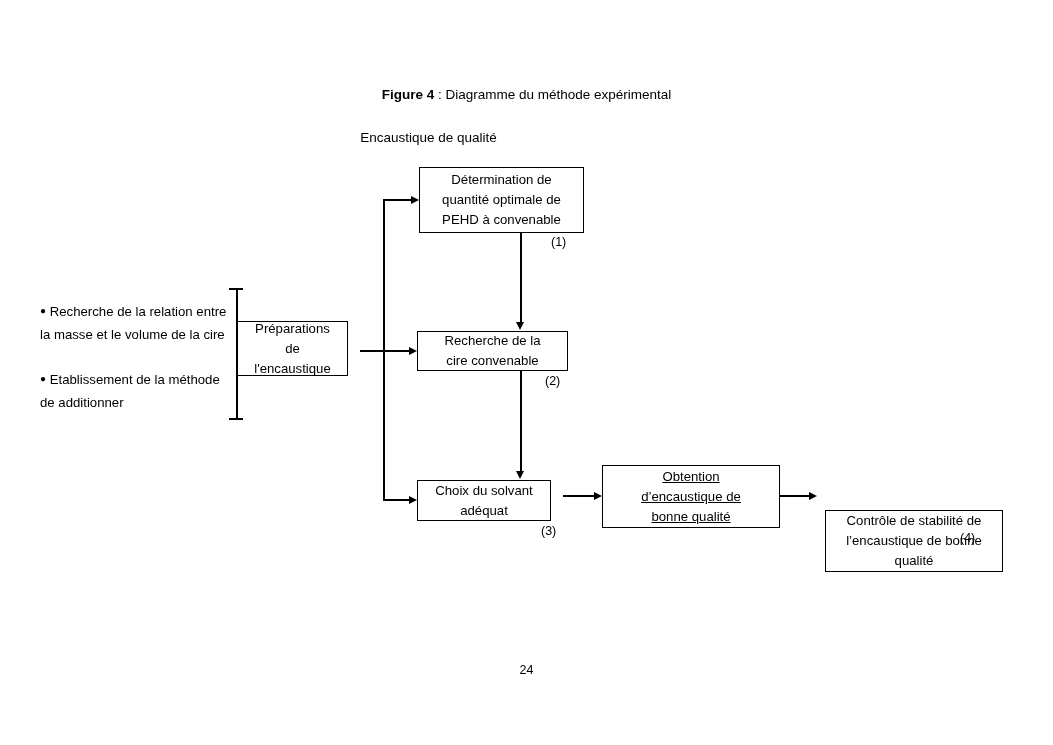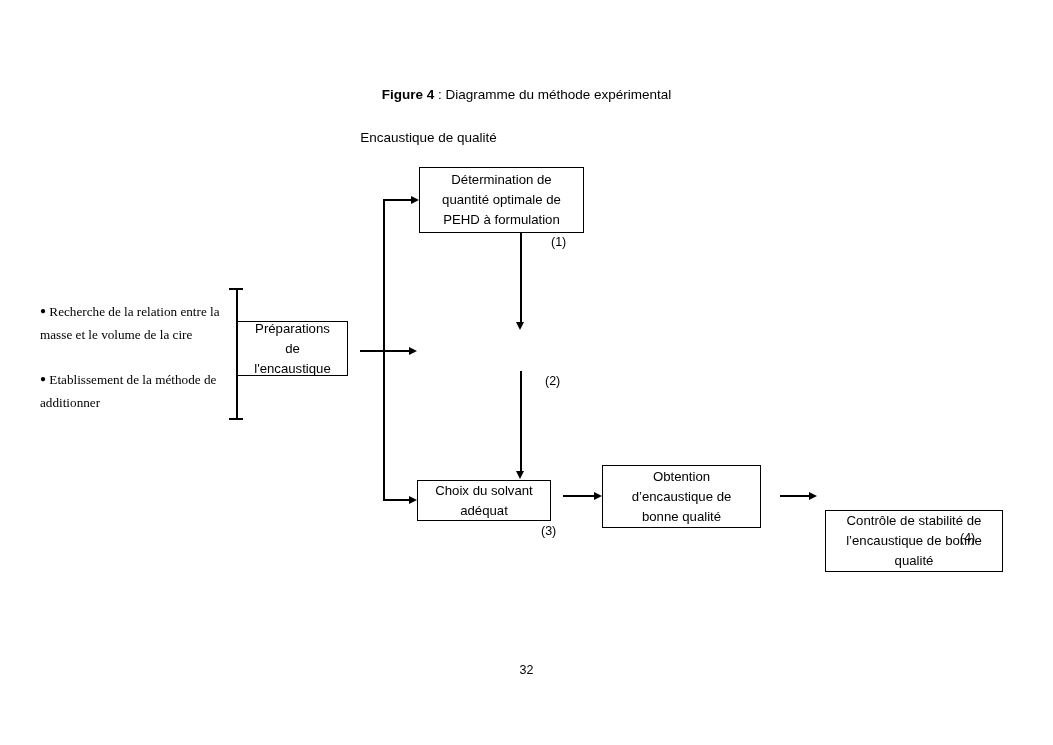--- a/index.html
+++ b/index.html
@@ -43,21 +43,21 @@
   }
 
   
   #left-notes {
     left: 40px;
     top: 299px;
     width: 195px;
     font-size: 13.2px;
     line-height: 23px;
   }
-  #left-notes .para { margin: 0; font-family: Liberation Serif, serif; }
+  #left-notes .para { margin: 0; }
   #left-notes .para + .para { margin-top: 21px; }
   #left-notes .bullet { font-size: 10px; vertical-align: 2px; }
 
   
   .box {
     box-sizing: border-box;
     border: 1.2px solid #000000;
     background: #ffffff;
     display: flex;
     align-items: center;
@@ -138,52 +138,56 @@
 
   <div class="abs hline" style="left:383px; top:350px; width:26px;"></div>
   <div class="abs arrow-right" style="left:409px; top:346.5px;"></div>
 
   <div class="abs hline" style="left:383px; top:499px; width:26px;"></div>
   <div class="abs arrow-right" style="left:409px; top:495.5px;"></div>
 
   <div class="abs box" style="left:419px; top:167px; width:165px; height:66px;">
     <span class="txt">Détermination de
 quantité optimale de
-PEHD à formulation</span>
+PEHD à convenable</span>
   </div>
   <div class="abs step-label" style="left:551px; top:235px;">(1)</div>
 
   <div class="abs vline" style="left:520px; top:233px; height:90px;"></div>
   <div class="abs arrow-down" style="left:516.3px; top:322px;"></div>
 
+  <div class="abs box" style="left:417px; top:331px; width:151px; height:40px;">
+    <span class="txt">Recherche de la
+cire convenable</span>
+  </div>
   <div class="abs step-label" style="left:545px; top:374px;">(2)</div>
 
   <div class="abs vline" style="left:520px; top:371px; height:101px;"></div>
   <div class="abs arrow-down" style="left:516.3px; top:471px;"></div>
 
   <div class="abs box" style="left:417px; top:480px; width:134px; height:41px;">
     <span class="txt">Choix du solvant
 adéquat</span>
   </div>
   <div class="abs step-label" style="left:541px; top:524px;">(3)</div>
 
   <div class="abs hline" style="left:563px; top:495px; width:31px;"></div>
   <div class="abs arrow-right" style="left:594px; top:491.5px;"></div>
 
-  <div class="abs box" style="left:602px; top:465px; width:159px; height:63px;">
+  <div class="abs box" style="left:602px; top:465px; width:178px; height:63px;text-decoration:underline;">
     <span class="txt">Obtention
 d’encaustique de
 bonne qualité</span>
   </div>
 
   <div class="abs hline" style="left:780px; top:495px; width:29px;"></div>
   <div class="abs arrow-right" style="left:809px; top:491.5px;"></div>
 
   <div class="abs box" style="left:825px; top:466px; width:178px; height:62px;margin-top:44px;">
     <span class="txt">Contrôle de stabilité de
 l’encaustique de bonne
 qualité</span>
   </div>
   <div class="abs step-label" style="left:960px; top:531px;">(4)</div>
 
-  <div class="abs" id="page-number">32</div>
+  <div class="abs" id="page-number">24</div>
 
 </div>
 
 </body></html>

